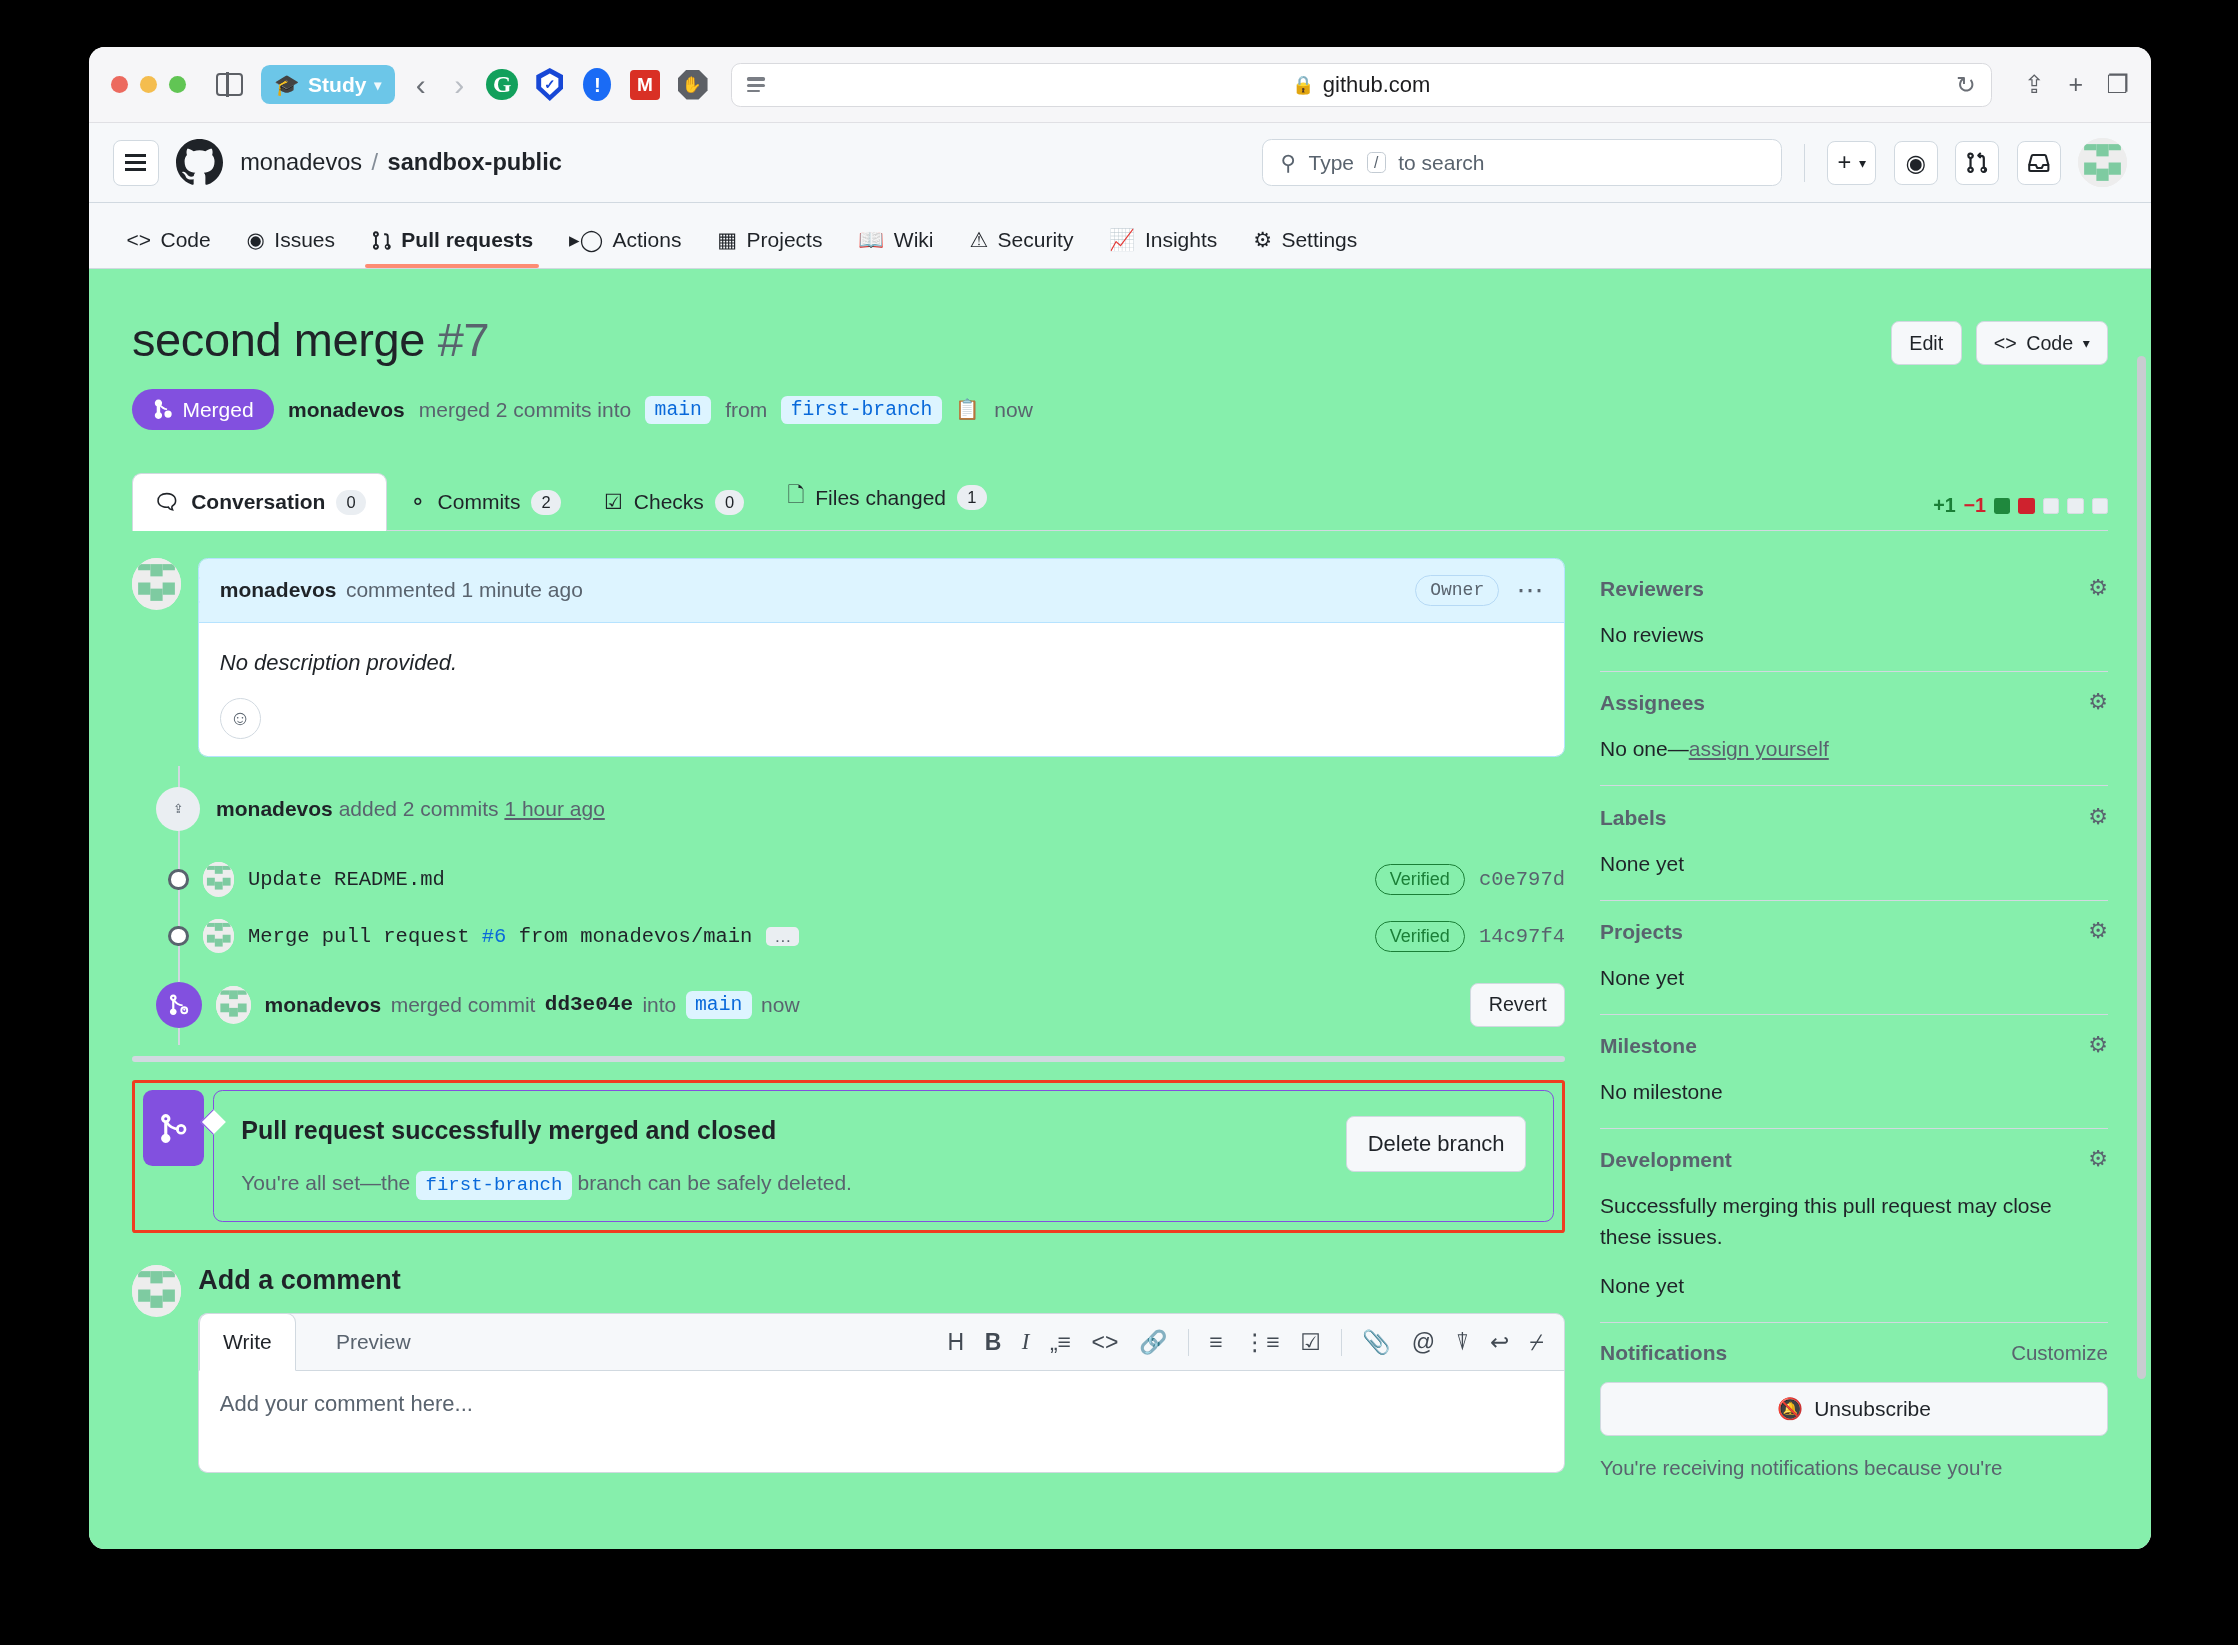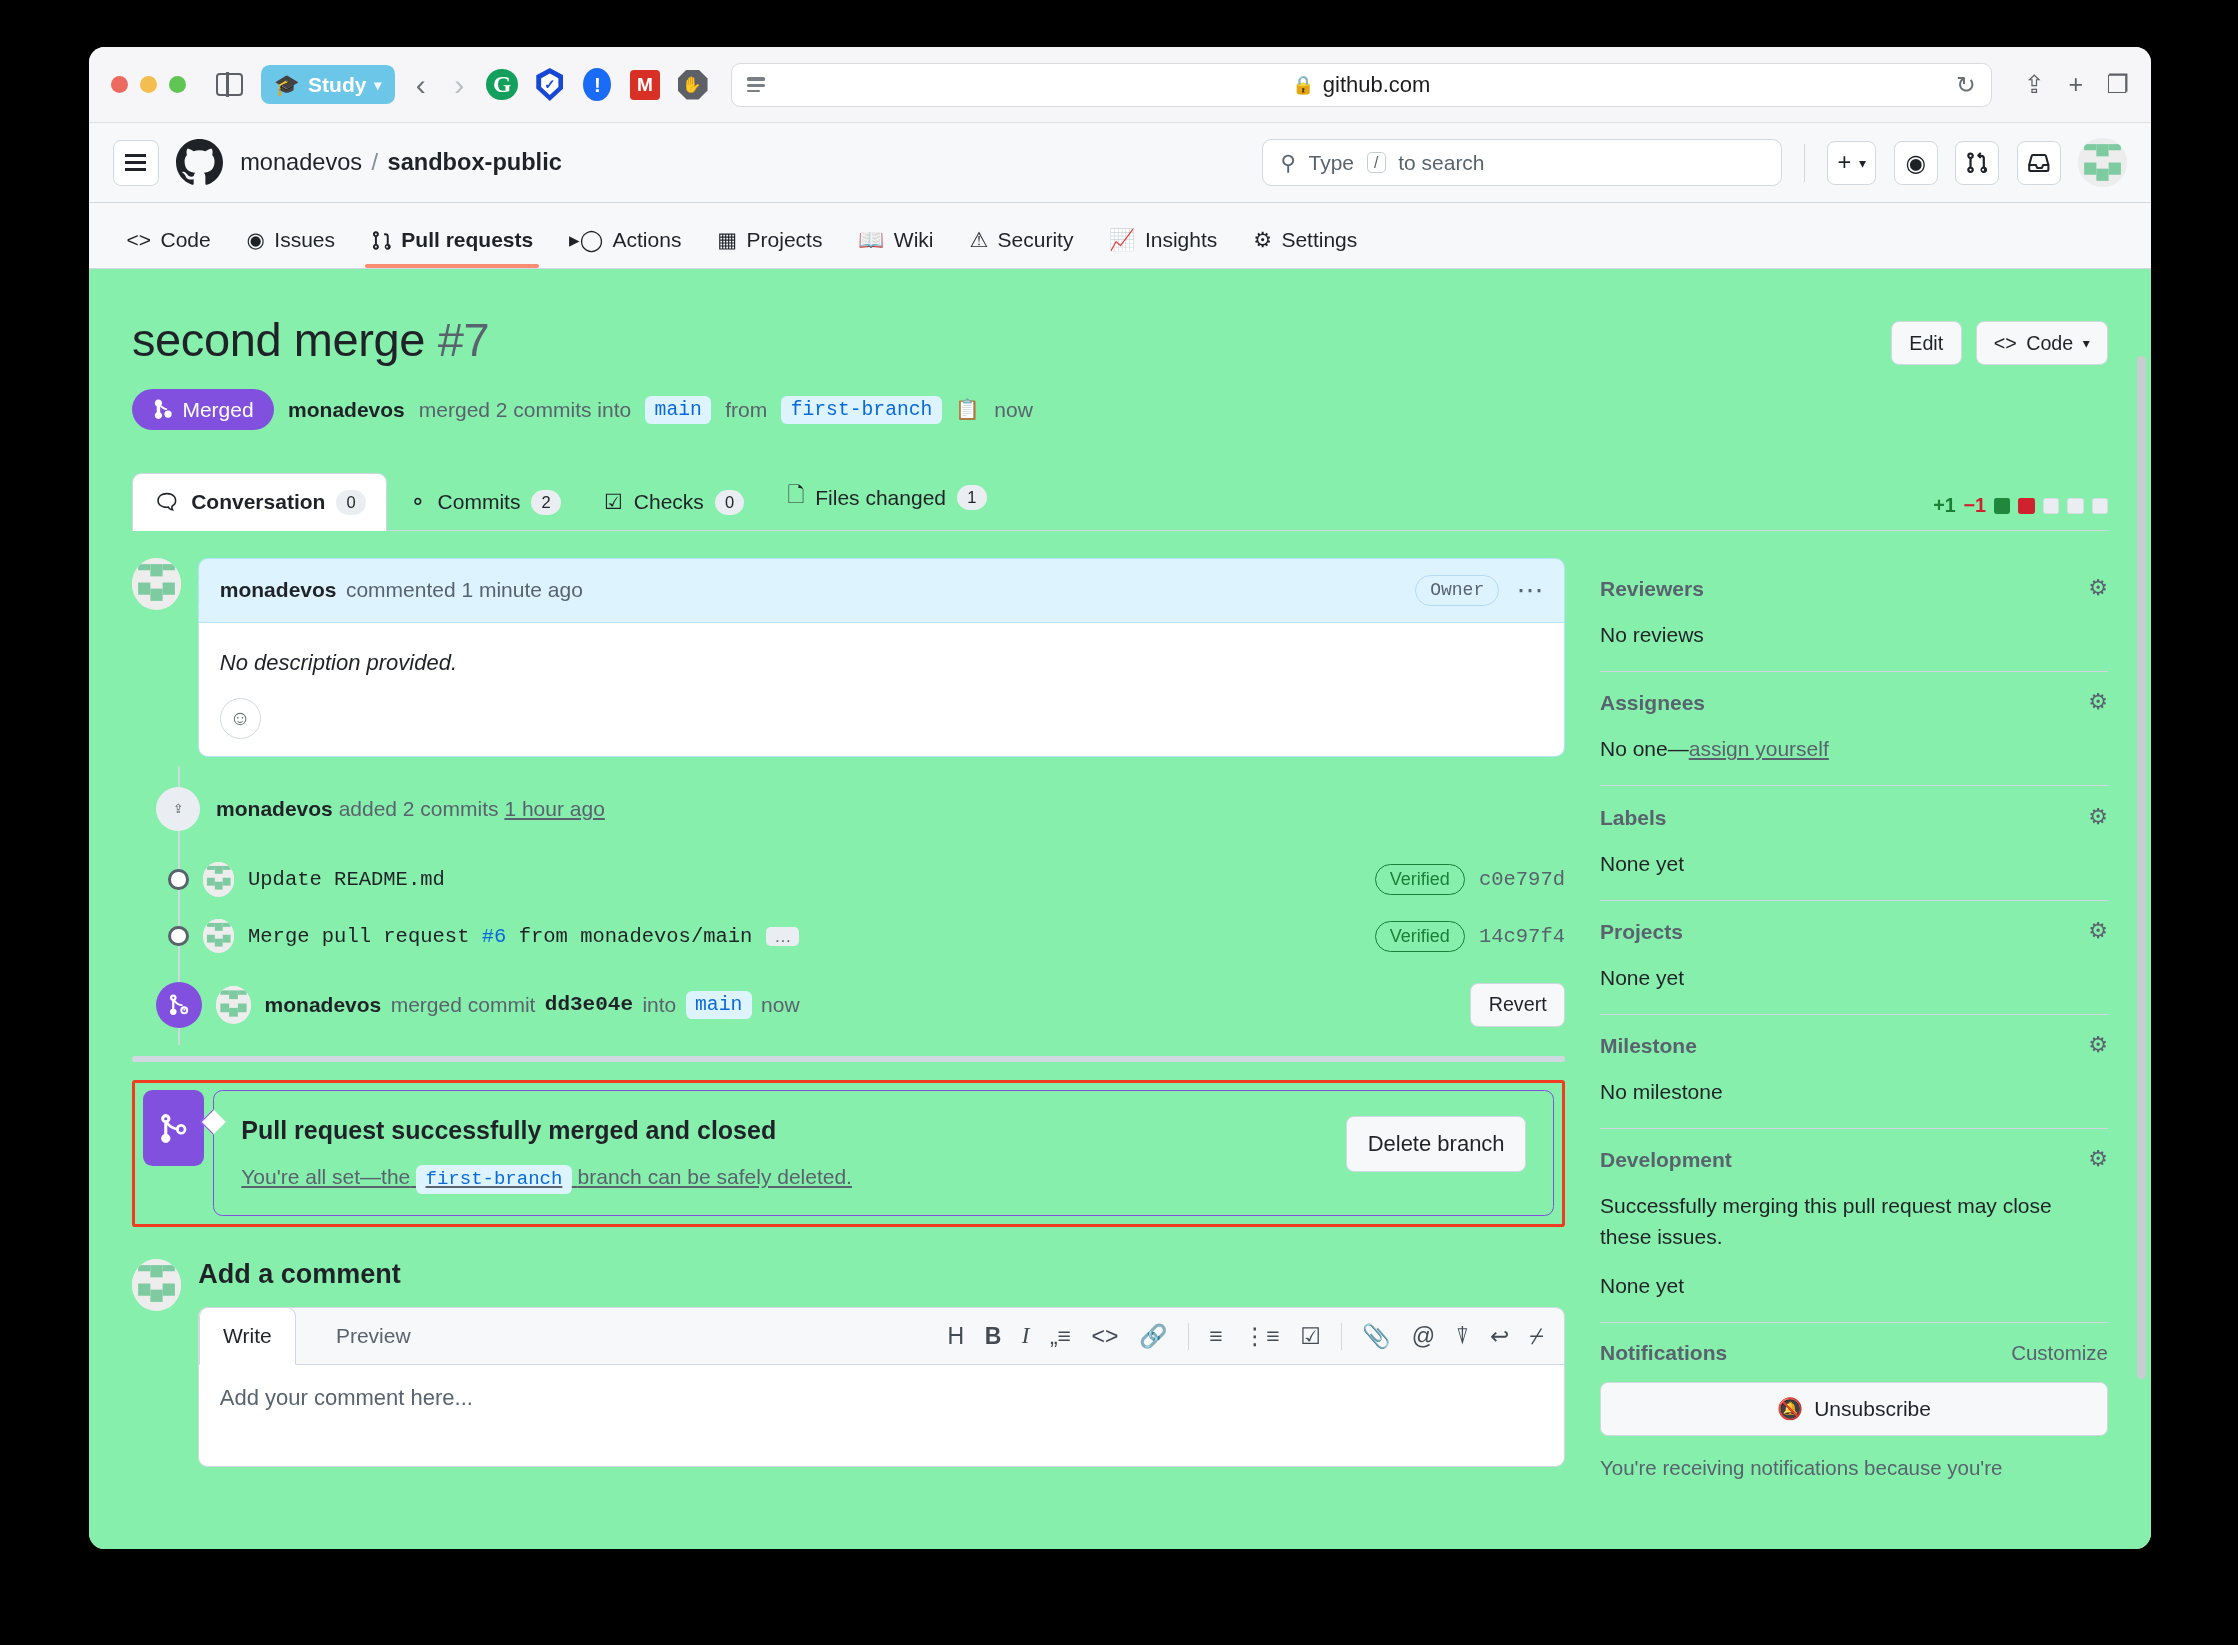--- a/index.html
+++ b/index.html
@@ -404,21 +404,21 @@
   .banner::before {
     content: ''; position: absolute;
     left: -10.2px; top: 22px;
     width: 17.3px; height: 17.3px;
     background: #fff;
     border-left: 1.6px solid #8250df;
     border-bottom: 1.6px solid #8250df;
     transform: rotate(45deg);
   }
   .banner h3 { font-size: 25px; color: #1f2328; font-weight: bold; }
-  .banner p { font-size: 21px; color: #59636e; margin-top: 20px; text-decoration: underline; }
+  .banner p { font-size: 21px; color: #59636e; margin-top: 26px; }
   .banner .code-chip { font-size: 19px; }
   .delete-btn {
     margin-left: auto;
     border: 0.8px solid #d1d9e0; border-radius: 7.9px;
     background: #f6f8fa; color: #1f2328;
     font-size: 22px; padding: 14px 20.5px;
     white-space: nowrap;
   }
 
   

